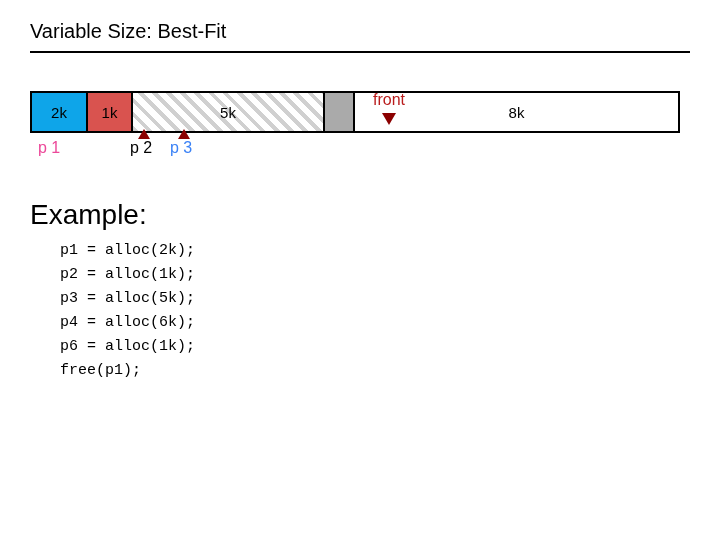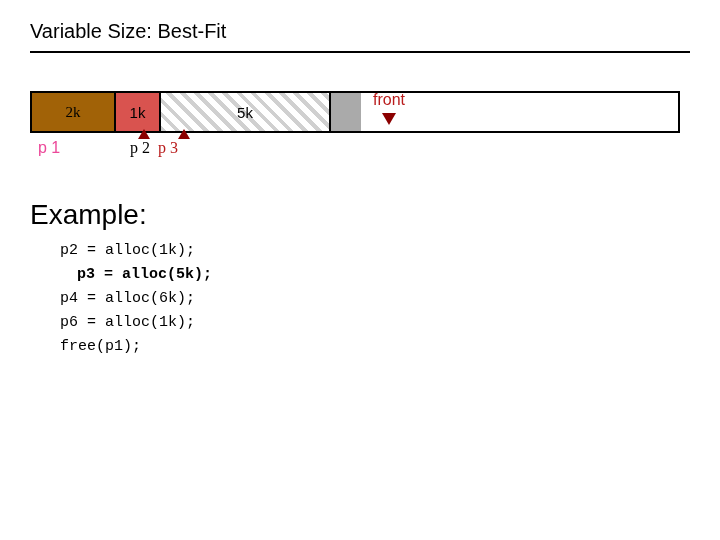--- a/index.html
+++ b/index.html
@@ -68,32 +68,31 @@
       font-size: 15px;
       color: #000;
       border-right: 2px solid #000;
     }
 
     .mem-block:last-child {
       border-right: none;
     }
 
     .block-2k {
-      width: 84px;
-      background: #a16207;
-      font-family: Liberation Serif, serif;
+      width: 56px;
+      background: #0ea5e9;
     }
 
     .block-1k {
       width: 45px;
       background: #d9534f;
     }
 
     .block-5k {
-      width: 170px;
+      width: 192px;
       background: repeating-linear-gradient(
         45deg,
         #d0d0d0,
         #d0d0d0 4px,
         #fff 4px,
         #fff 10px
       );
     }
 
     .block-small-gray {
@@ -120,27 +119,25 @@
     }
 
     .ptr-p1 {
       left: 8px;
       color: #ec4899;
     }
 
     .ptr-p2 {
       left: 100px;
       color: #000;
-      font-family: Liberation Serif, serif;
     }
 
     .ptr-p3 {
-      left: 128px;
-      color: #b91c1c;
-      font-family: Liberation Serif, serif;
+      left: 140px;
+      color: #3b82f6;
     }
 
     
     .p2-arrow {
       position: absolute;
       top: -10px;
       left: 108px;
       width: 0;
       height: 0;
       border-left: 6px solid transparent;
@@ -175,54 +172,55 @@
       margin-left: 30px;
     }
 
     .code-col {
       font-family: 'Courier New', monospace;
       font-size: 15px;
       line-height: 1.6;
     }
 
     .bold-line {
-      font-weight: bold;
-      margin-left: 17px;
+      font-weight: normal;
     }
   </style>
 </head>
 <body>
 
 <h1>Variable Size: Best-Fit</h1>
 <hr class="divider">
 
 <div class="memory-section">
   <div class="front-label">front</div>
   <div class="arrow-down"></div>
 
   <div class="memory-bar-wrapper">
     <div class="mem-block block-2k">2k</div>
     <div class="mem-block block-1k">1k</div>
     <div class="mem-block block-5k">5k</div>
     <div class="mem-block block-small-gray"></div>
+    <div class="mem-block block-8k">8k</div>
   </div>
 
   <div class="pointer-labels">
     <div class="p2-arrow"></div>
     <div class="p3-arrow"></div>
     <span class="ptr ptr-p1">p 1</span>
     <span class="ptr ptr-p2">p 2</span>
     <span class="ptr ptr-p3">p 3</span>
   </div>
 </div>
 
 <div class="example-section">
   <h2>Example:</h2>
   <div class="code-area">
     <div class="code-col">
+      <div>p1 = alloc(2k);</div>
       <div>p2 = alloc(1k);</div>
       <div class="bold-line">p3 = alloc(5k);</div>
       <div>p4 = alloc(6k);</div>
       <div>p6 = alloc(1k);</div>
       <div>free(p1);</div>
     </div>
   </div>
 </div>
 
 </body></html>

